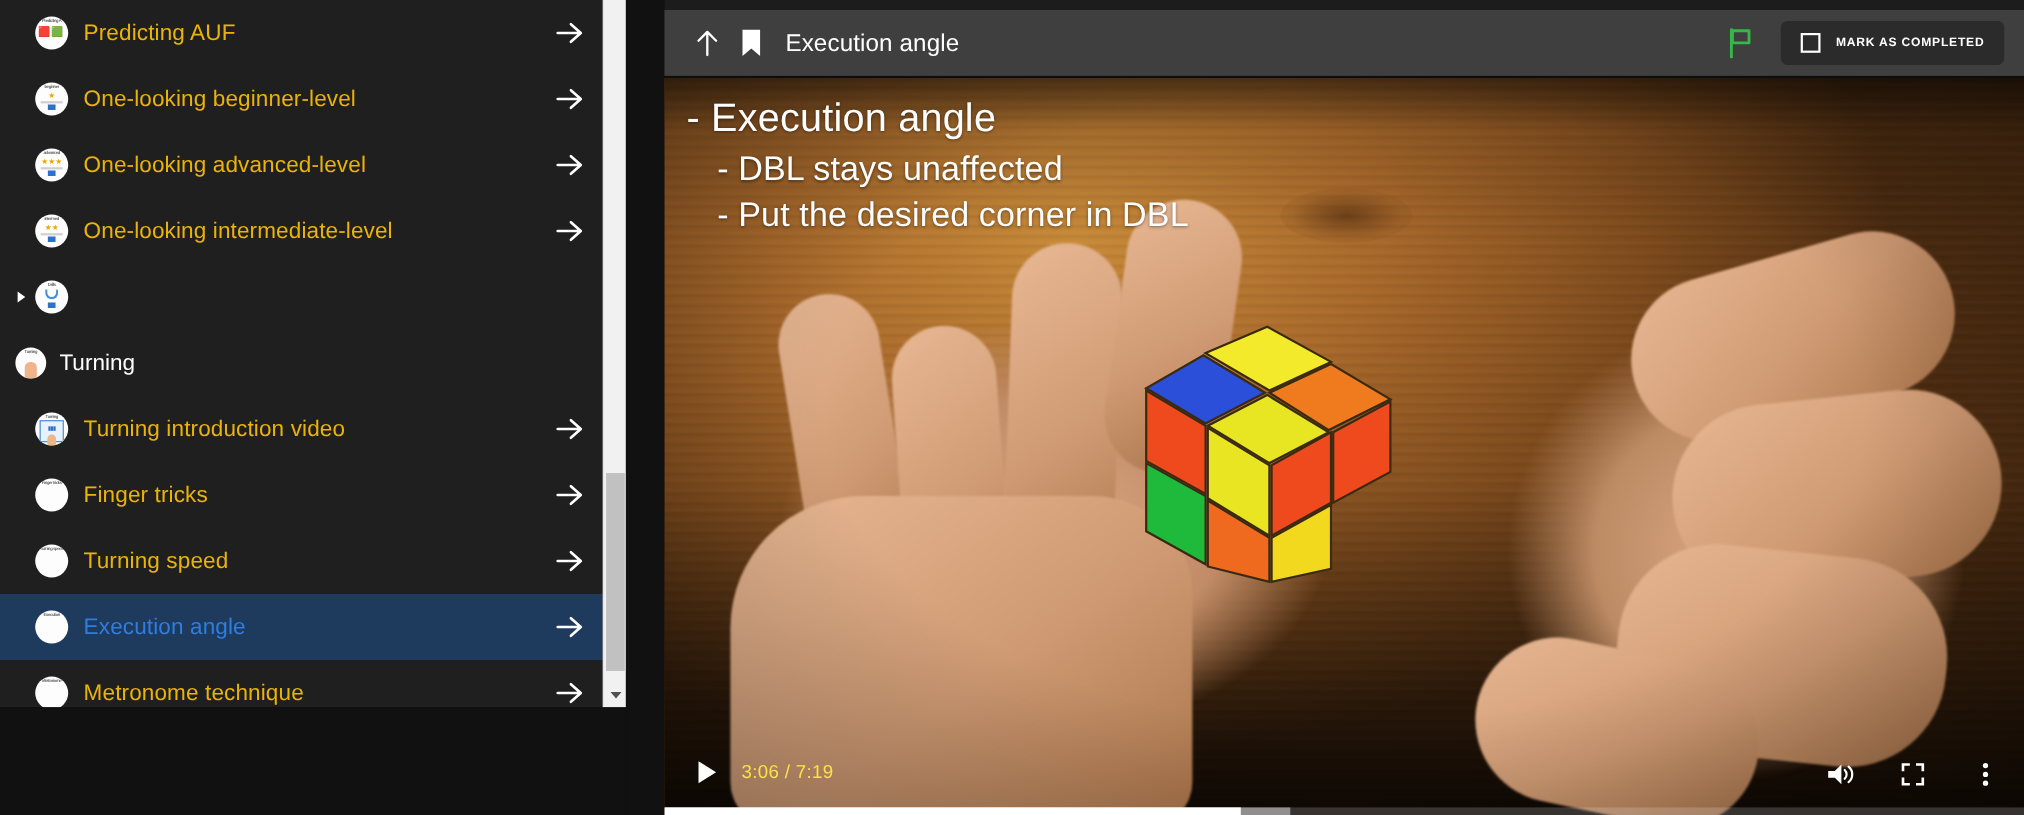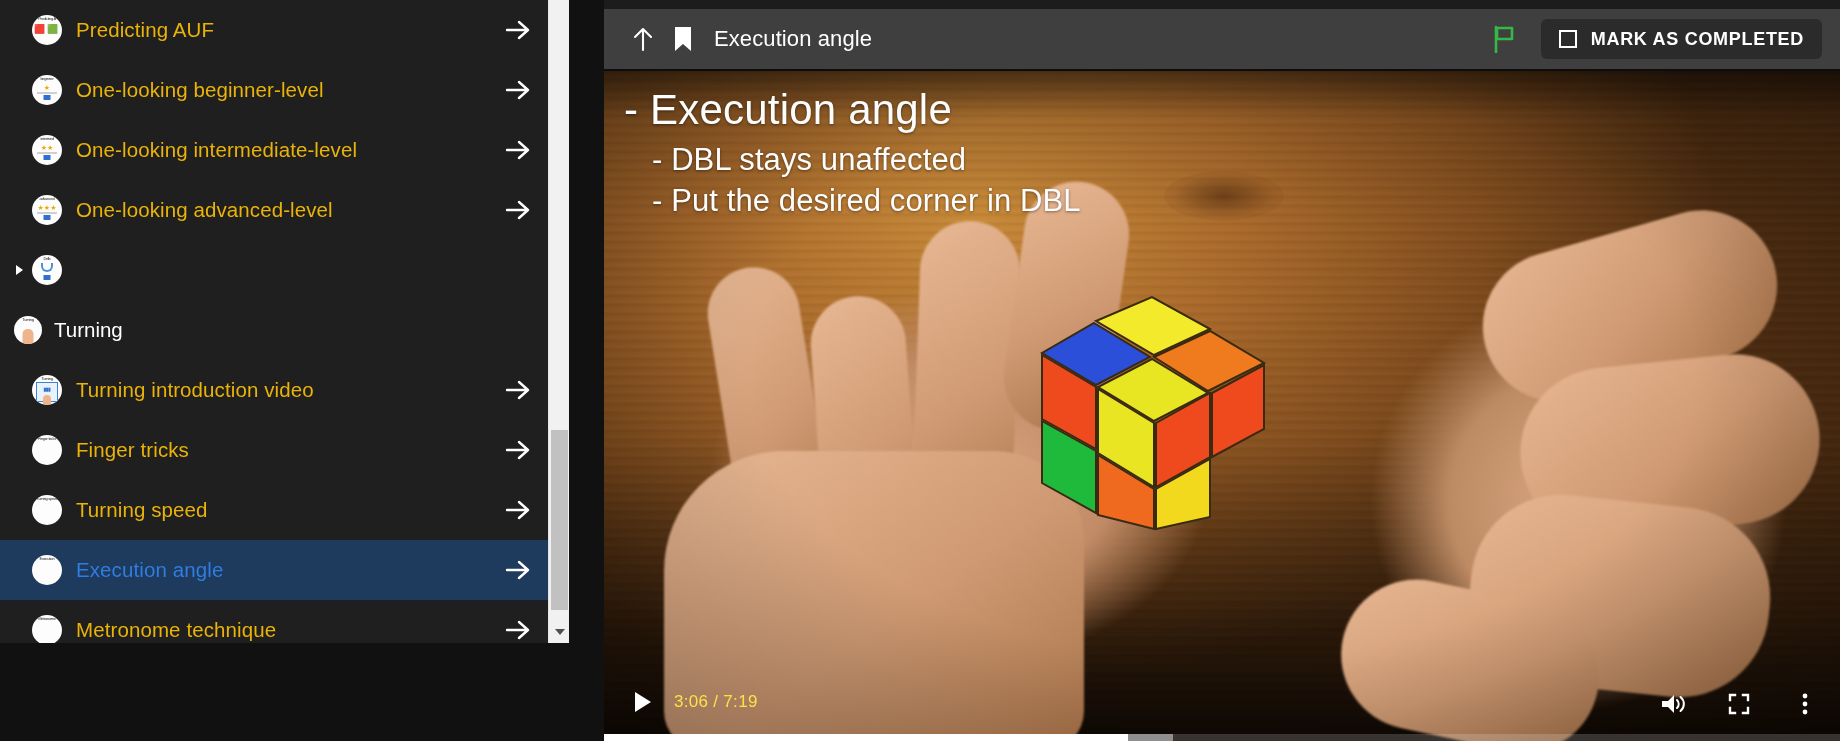--- a/index.html
+++ b/index.html
@@ -184,21 +184,21 @@
     display: flex; align-items: center; justify-content: center;
     margin-right: 20px;
   }
   .btn-complete {
     display: flex; align-items: center;
     height: 40px;
     background: #2b2b2b;
     border-radius: 6px;
     padding: 0 18px;
     color: #ffffff;
-    font-size: 18px; font-weight: bold; letter-spacing: 0.7px;
+    font-size: 11px; font-weight: bold; letter-spacing: 0.7px;
   }
   .btn-complete .cb {
     width: 18px; height: 18px;
     border: 2px solid #ffffff;
     margin-right: 14px;
   }
 
   
   .video {
     position: absolute; left: 0; top: 71px; width: 1236px; height: 670px;
@@ -225,21 +225,21 @@
   .vig {
     position: absolute; inset: 0;
     background: radial-gradient(ellipse 85% 95% at 50% 45%, rgba(0,0,0,0) 45%, rgba(0,0,0,0.45) 100%);
   }
 
   .slide-text {
     position: absolute; left: 20px; top: 18px;
     color: #fdfdfd;
     text-shadow: 0 1px 3px rgba(0,0,0,0.45);
   }
-  .slide-title { font-size: 42px; font-weight: 400; line-height: 1.0; letter-spacing: 0.2px; }
+  .slide-title { font-size: 36px; font-weight: 400; line-height: 1.0; letter-spacing: 0.2px; }
   .slide-sub {
     font-size: 31px; font-weight: 400; line-height: 1.22;
     margin-left: 28px; margin-top: 10px; letter-spacing: 0.1px;
   }
   .slide-sub div { margin-bottom: 3px; }
 
   
   .hand-left {
     position: absolute; left: 35px; top: 180px;
     width: 620px; height: 500px;
@@ -315,41 +315,41 @@
         <div class="lesson-label">One-looking beginner-level</div>
         <div class="arrow-right">
           <svg width="26" height="22" viewBox="0 0 26 22">
               <path d="M2 11 H22 M14 3 L23 11 L14 19" stroke="#fff" stroke-width="2.4" fill="none" stroke-linecap="round" stroke-linejoin="round"></path>
             </svg>
         </div>
       </div>
 
       <div class="lesson-row">
         <div class="thumb">
+          <div class="tt">advanced</div>
+          <div class="stars">★★★</div>
+            <div class="bar"></div>
+            <div class="chip"></div>
+        </div>
+        <div class="lesson-label">One-looking advanced-level</div>
+        <div class="arrow-right">
+          <svg width="26" height="22" viewBox="0 0 26 22">
+              <path d="M2 11 H22 M14 3 L23 11 L14 19" stroke="#fff" stroke-width="2.4" fill="none" stroke-linecap="round" stroke-linejoin="round"></path>
+            </svg>
+        </div>
+      </div>
+
+      <div class="lesson-row">
+        <div class="thumb">
           <div class="tt">intermed</div>
           <div class="stars">★★</div>
             <div class="bar"></div>
             <div class="chip"></div>
         </div>
         <div class="lesson-label">One-looking intermediate-level</div>
-        <div class="arrow-right">
-          <svg width="26" height="22" viewBox="0 0 26 22">
-              <path d="M2 11 H22 M14 3 L23 11 L14 19" stroke="#fff" stroke-width="2.4" fill="none" stroke-linecap="round" stroke-linejoin="round"></path>
-            </svg>
-        </div>
-      </div>
-
-      <div class="lesson-row">
-        <div class="thumb">
-          <div class="tt">advanced</div>
-          <div class="stars">★★★</div>
-            <div class="bar"></div>
-            <div class="chip"></div>
-        </div>
-        <div class="lesson-label">One-looking advanced-level</div>
         <div class="arrow-right">
           <svg width="26" height="22" viewBox="0 0 26 22">
               <path d="M2 11 H22 M14 3 L23 11 L14 19" stroke="#fff" stroke-width="2.4" fill="none" stroke-linecap="round" stroke-linejoin="round"></path>
             </svg>
         </div>
       </div>
 
       <div class="lesson-row">
         <div class="expander">
             <div class="tri"></div>

